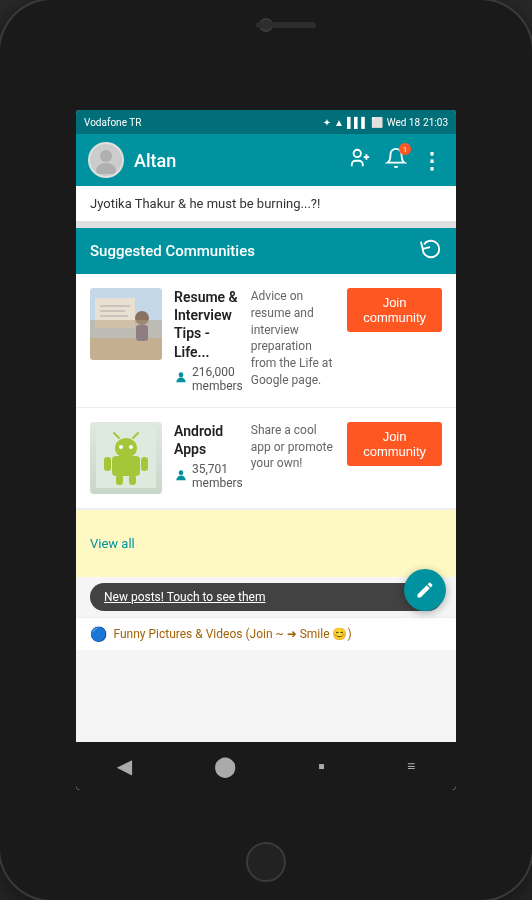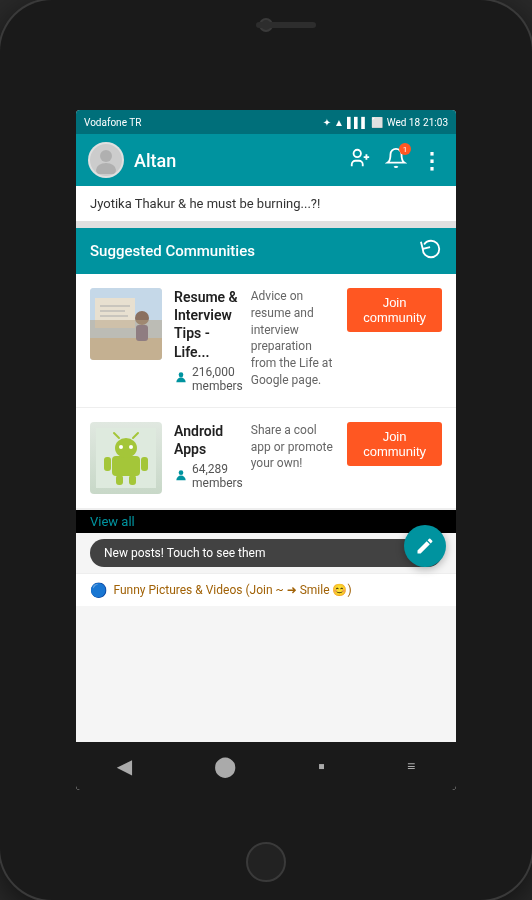--- a/index.html
+++ b/index.html
@@ -227,22 +227,22 @@
       border-radius: 3px;
       font-size: 13px;
       font-weight: 500;
       cursor: pointer;
       align-self: flex-start;
       text-transform: none;
     }
 
     
     .view-all-row {
-      background: #000000;
-      padding: 4px 14px;
+      background: #fef9c3;
+      padding: 26px 14px;
       font-size: 13px;
       color: #00939f;
       border-top: 1px solid #eee;
       cursor: pointer;
     }
 
     
     .bottom-toast-area {
       background: #f5f5f5;
       padding: 6px 14px;
@@ -252,20 +252,21 @@
       gap: 8px;
     }
 
     .toast-pill {
       background: #424242;
       color: white;
       font-size: 12px;
       padding: 7px 14px;
       border-radius: 20px;
       flex: 1;
+      text-decoration: underline;
     }
 
     .fab-btn {
       position: absolute;
       right: 10px;
       bottom: 6px;
       width: 42px;
       height: 42px;
       border-radius: 50%;
       background: #00939f;
@@ -514,21 +515,21 @@
           </div>
           <div class="community-info">
             <span class="community-name">Android Apps</span>
             <div class="community-members">
               <span class="members-icon">
                 <svg width="14" height="14" viewBox="0 0 24 24" fill="#00939f">
                   <circle cx="12" cy="8" r="4"></circle>
                   <path d="M20 21a8 8 0 10-16 0"></path>
                 </svg>
               </span>
-              <span>64,289 members</span>
+              <span>35,701 members</span>
             </div>
           </div>
         </div>
         <div class="community-desc">Share a cool app or promote your own!</div>
         <button class="join-btn">Join community</button>
       </div>
 
       <div class="view-all-row">
         <span>View all</span>
       </div>

